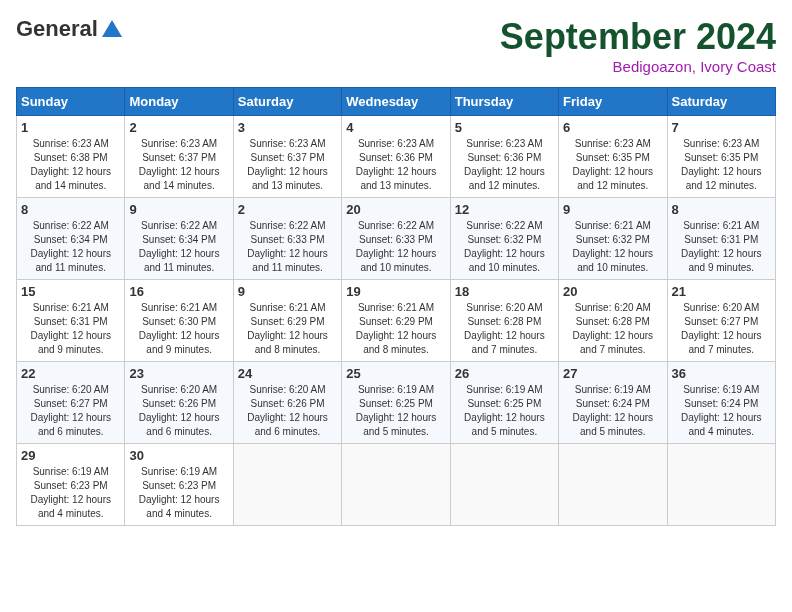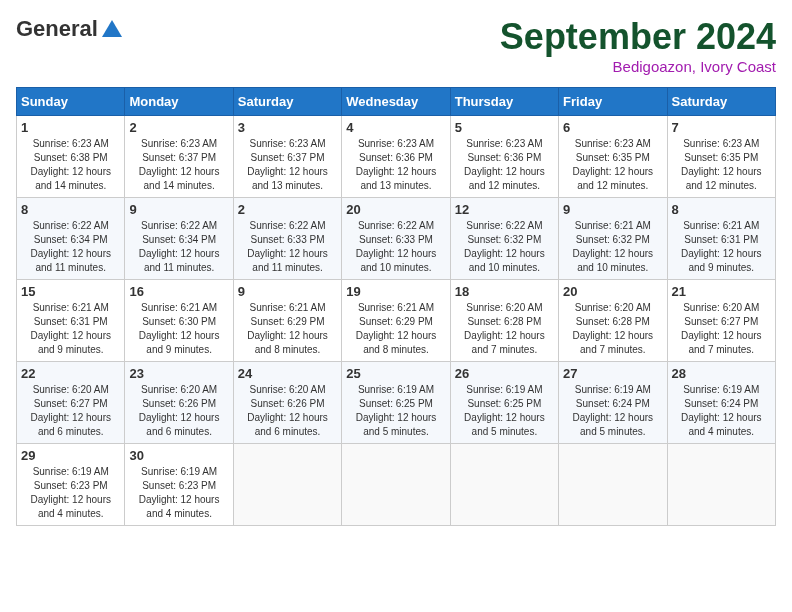--- a/index.html
+++ b/index.html
@@ -217,21 +217,21 @@
         </td>
         <td>
           <span class="day-num">26</span>
           <div class="day-info">Sunrise: 6:19 AM<br>Sunset: 6:25 PM<br>Daylight: 12 hours<br>and 5 minutes.</div>
         </td>
         <td>
           <span class="day-num">27</span>
           <div class="day-info">Sunrise: 6:19 AM<br>Sunset: 6:24 PM<br>Daylight: 12 hours<br>and 5 minutes.</div>
         </td>
         <td>
-          <span class="day-num">28</span>
+          <span class="day-num">36</span>
           <div class="day-info">Sunrise: 6:19 AM<br>Sunset: 6:24 PM<br>Daylight: 12 hours<br>and 4 minutes.</div>
         </td>
       </tr>
       <tr>
         <td>
           <span class="day-num">29</span>
           <div class="day-info">Sunrise: 6:19 AM<br>Sunset: 6:23 PM<br>Daylight: 12 hours<br>and 4 minutes.</div>
         </td>
         <td>
           <span class="day-num">30</span>

